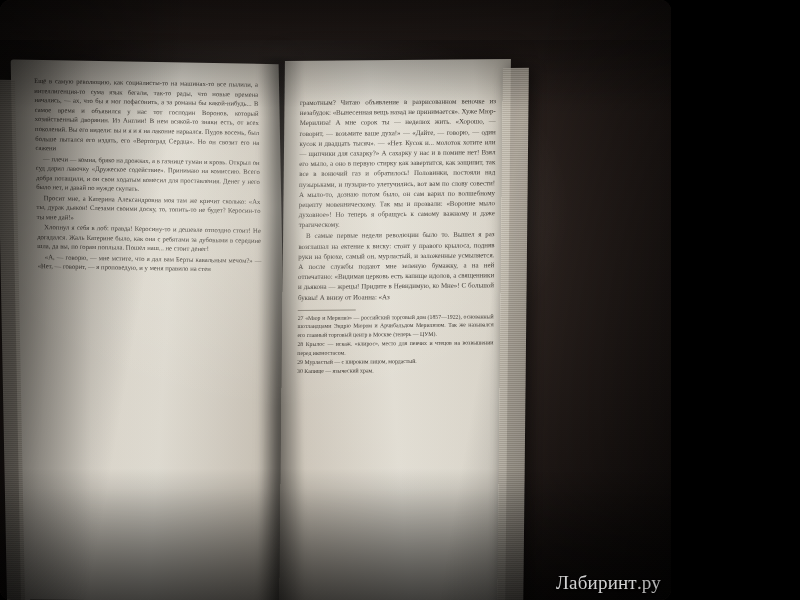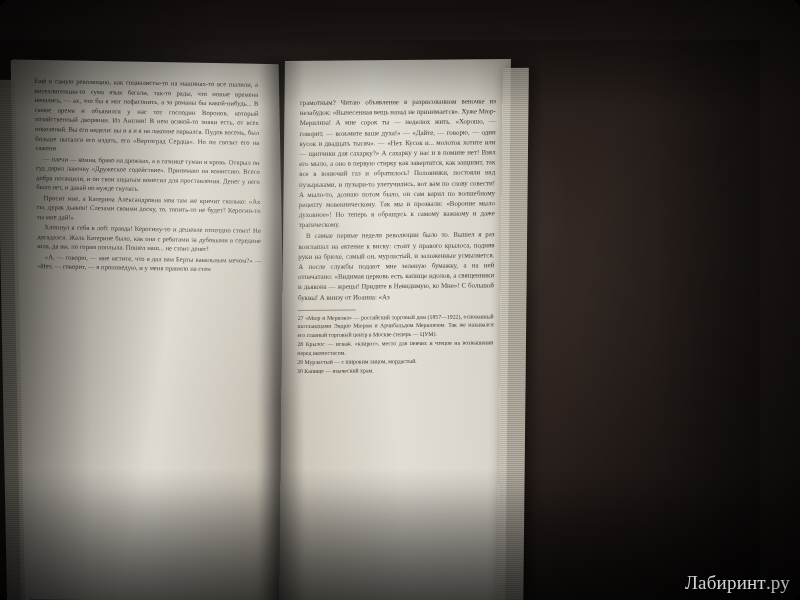--- a/index.html
+++ b/index.html
@@ -8,21 +8,21 @@
     background: #000;
   }
   body {
     width: 800px;
     height: 600px;
     overflow: hidden;
     font-family: "Liberation Serif", serif;
   }
   .photo {
     position: relative;
-    width: 800px;
+    width: 671px;
     height: 600px;
     background: #120f0e;
     overflow: hidden;
     border-radius: 11px;
   }
   
   .backdrop {
     position: absolute;
     inset: 0;
     background:

